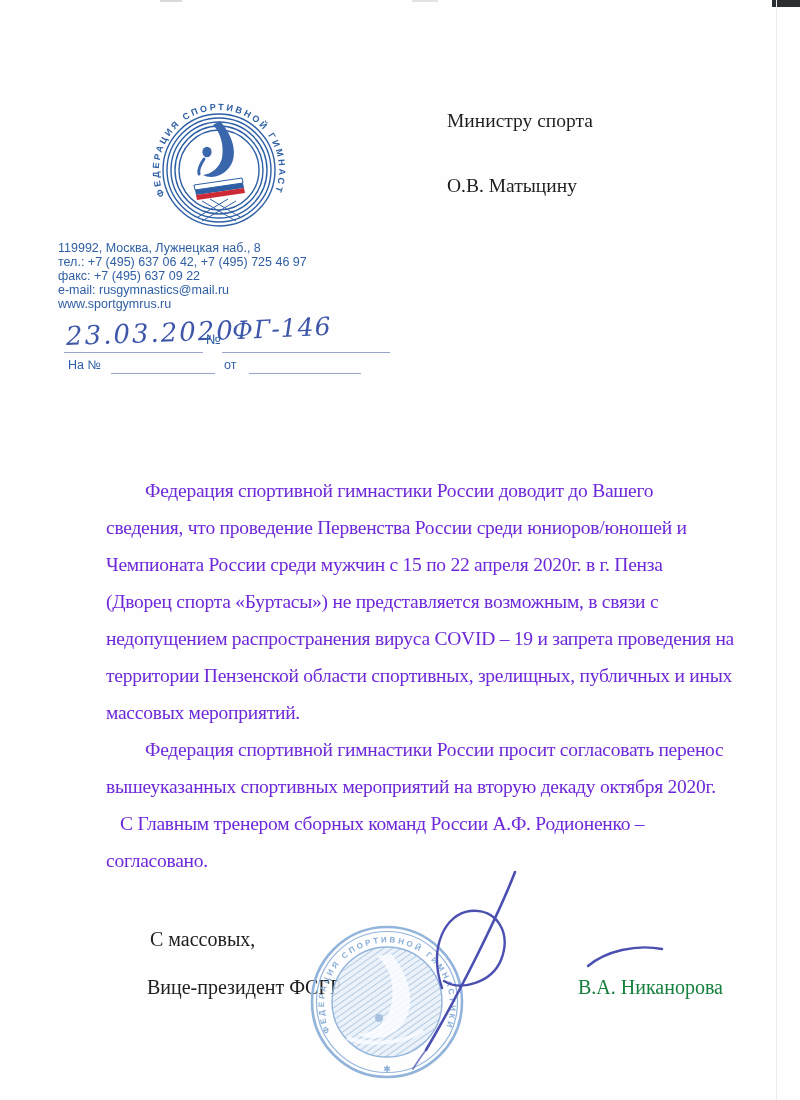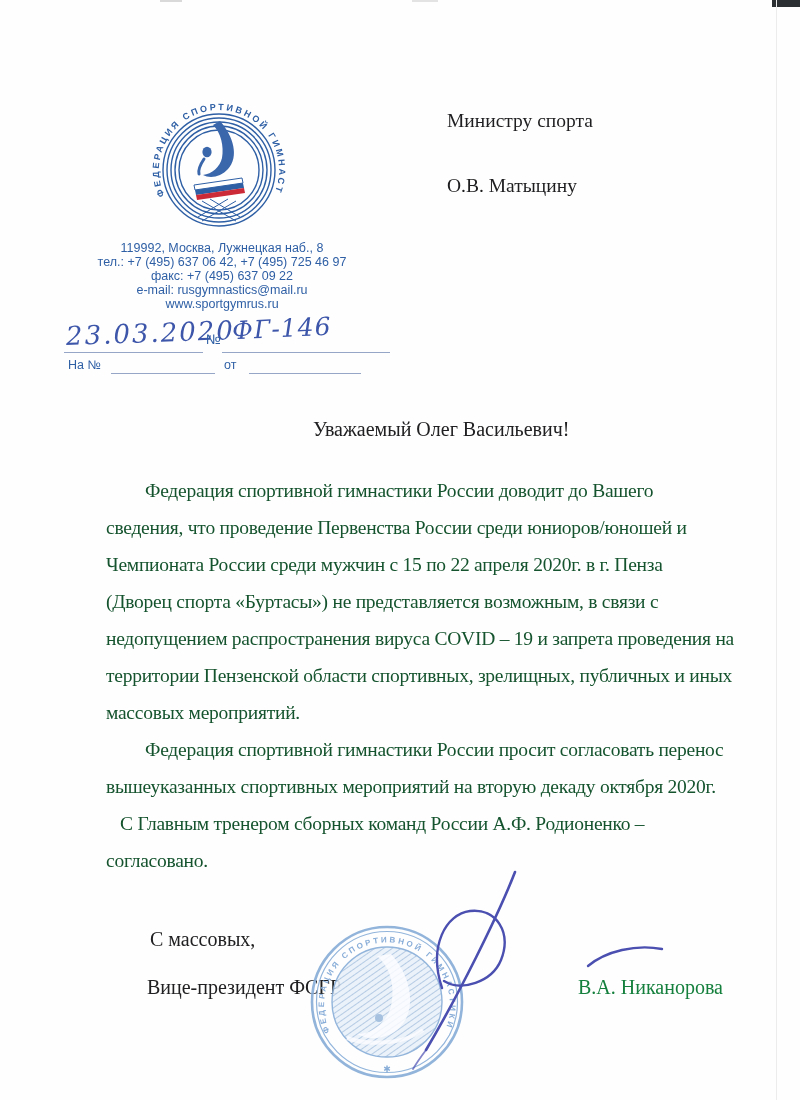--- a/index.html
+++ b/index.html
@@ -8,21 +8,21 @@
   .page { position:absolute; left:0; top:0; width:800px; height:1100px; background:#fefefe; }
 
   
   .scan-corner-mark { position:absolute; left:772px; top:0; width:28px; height:7px; background:#2c2f31; }
   .scan-fold-line { position:absolute; left:776px; top:0; width:1px; height:1100px; background:#ececec; }
   .scan-smudge-1 { position:absolute; left:160px; top:0; width:22px; height:2px; background:#d9d9d9; }
   .scan-smudge-2 { position:absolute; left:412px; top:0; width:26px; height:2px; background:#e3e3e3; }
 
   
   .logo { position:absolute; left:144px; top:94px; width:150px; height:152px; }
-  .address-block { position:absolute; left:58px; top:241px; width:328px; text-align:center;
+  .address-block { position:absolute; left:58px; top:241px; width:328px; text-align:left;
     font-family:"Liberation Sans", sans-serif; font-size:12.5px; line-height:14px; color:#2e5fa5; }
 
   
   .recipient { position:absolute; left:447px; top:109px; font-size:19.5px; line-height:23px; color:#1e1e20; }
   .recipient-name { position:absolute; left:447px; top:175px; font-size:19.5px; color:#1e1e20; }
 
   
   .ref { font-family:"Liberation Sans", sans-serif; color:#2e5fa5; }
   .hand { font-family:"DejaVu Serif", serif; font-style:italic; color:#3d56a9; }
   .hw-date { position:absolute; left:66px; top:318px; font-size:26px; letter-spacing:2px; transform:rotate(-2deg); }
@@ -32,21 +32,21 @@
   .line-a { left:64px; top:352px; width:139px; }
   .line-b { left:222px; top:352px; width:168px; }
   .na-label { position:absolute; left:68px; top:358px; font-size:12.5px; }
   .ot-label { position:absolute; left:224px; top:358px; font-size:12.5px; }
   .line-c { left:111px; top:373px; width:104px; }
   .line-d { left:249px; top:373px; width:112px; }
 
   
   .salutation { position:absolute; left:313px; top:418px; font-size:20px; color:#202022; }
   .body-lines { position:absolute; left:106px; top:472px; width:655px; font-size:19.5px;
-    letter-spacing:-0.25px; color:#14532d; }
+    letter-spacing:-0.25px; color:#6d28d9; }
   .body-lines .ln { height:37px; line-height:37px; white-space:nowrap; }
   .ln.indent { padding-left:39px; }
   .ln.indent-sm { padding-left:14px; }
 
   
   .regards { position:absolute; left:150px; top:928px; font-size:20px; color:#202022; }
   .position-title { position:absolute; left:147px; top:976px; font-size:20px; color:#202022; }
   .signer-name { position:absolute; left:578px; top:976px; font-size:20px; color:#15803d; }
 
   .stamp { position:absolute; left:307px; top:922px; width:160px; height:160px; opacity:0.9; }
@@ -111,21 +111,20 @@
   <div class="hand hw-date">23.03.2020</div>
   <div class="ref no-label">№</div>
   <div class="hand hw-number">ФГ-146</div>
   <div class="ref-line line-a"></div>
   <div class="ref-line line-b"></div>
   <div class="ref na-label">На №</div>
   <div class="ref ot-label">от</div>
   <div class="ref-line line-c"></div>
   <div class="ref-line line-d"></div>
 
-  <div class="salutation">Уважаемый Олег Васильевич!</div>
 
   <div class="body-lines">
     <div class="ln indent">Федерация спортивной гимнастики России доводит до Вашего</div>
     <div class="ln">сведения, что проведение Первенства России среди юниоров/юношей и</div>
     <div class="ln">Чемпионата России среди мужчин с 15 по 22 апреля 2020г. в г. Пенза</div>
     <div class="ln">(Дворец спорта «Буртасы») не представляется возможным, в связи с</div>
     <div class="ln">недопущением распространения вируса COVID – 19 и запрета проведения на</div>
     <div class="ln">территории Пензенской области спортивных, зрелищных, публичных и иных</div>
     <div class="ln">массовых мероприятий.</div>
     <div class="ln indent">Федерация спортивной гимнастики России просит согласовать перенос</div>

